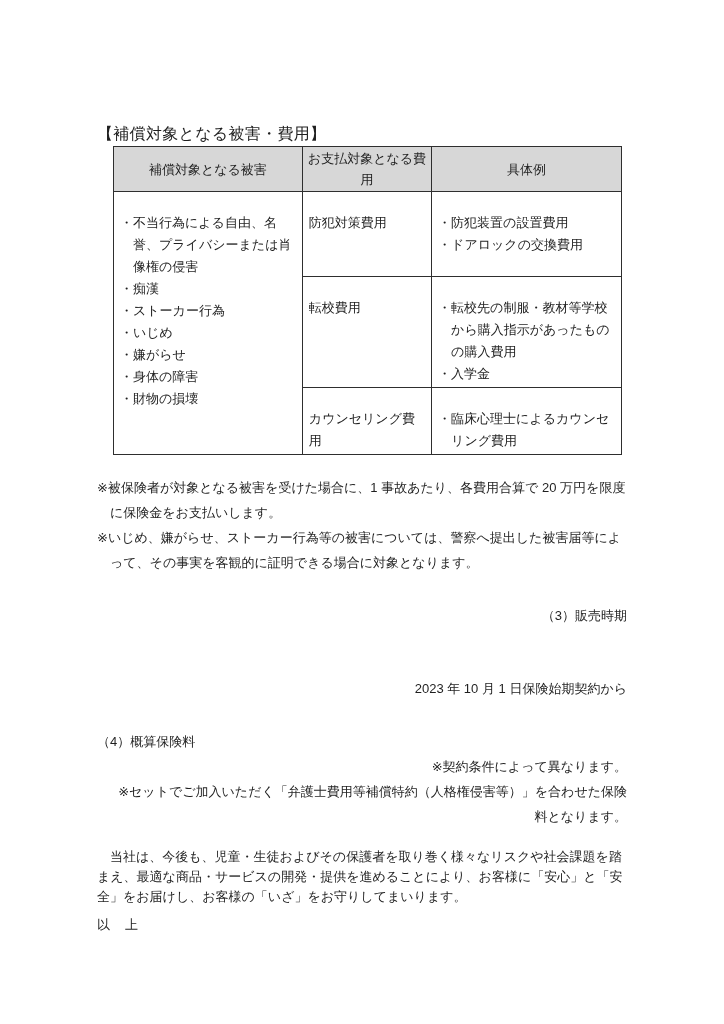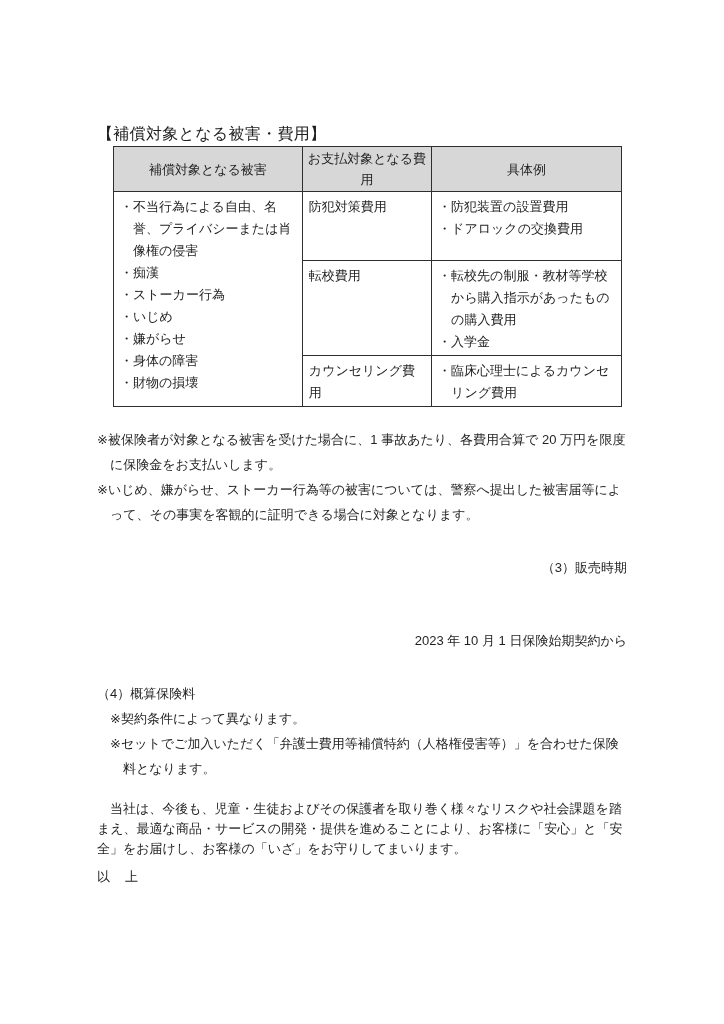--- a/index.html
+++ b/index.html
@@ -36,21 +36,21 @@
   }
   .comp-table th {
     background: #d7d7d7;
     height: 23px;
     text-align: center;
     padding: 1px 4px;
     line-height: 21px;
   }
   .comp-table td {
     vertical-align: top;
-    padding: 4px 6px 2px 6px;
+    padding: 20px 6px 2px 6px;
     line-height: 22px;
   }
   .col-damages  { width: 187px; }
   .col-expense  { width: 128px; }
   .col-examples { width: 188px; }
   .row-1 td { height: 62px; }
   .row-2 td { height: 84px; }
   .row-3 td { height: 42px; }
   .hang {
     padding-left: 13px;
@@ -61,20 +61,21 @@
   .notes { margin-top: 20px; line-height: 25px; }
   .notes .hang { word-break: break-all; }
   .sec-heading { line-height: 25px; white-space: nowrap; }
   .sec-body { line-height: 25px; word-break: break-all; }
   .first-indent { text-indent: 13px; }
   .line-indent { padding-left: 13px; margin-top: 48px; }
   .sub-note {
     margin-left: 13px;
     line-height: 25px;
     word-break: break-all;
+    text-align: right;
   }
   .mt-contract { margin-top: 12px; }
   .mt-period   { margin-top: 28px; text-align: right; }
   .mt-premium  { margin-top: 28px; }
   .closing {
     margin-top: 18px;
     line-height: 20px;
     text-indent: 13px;
     word-break: break-all;
   }

